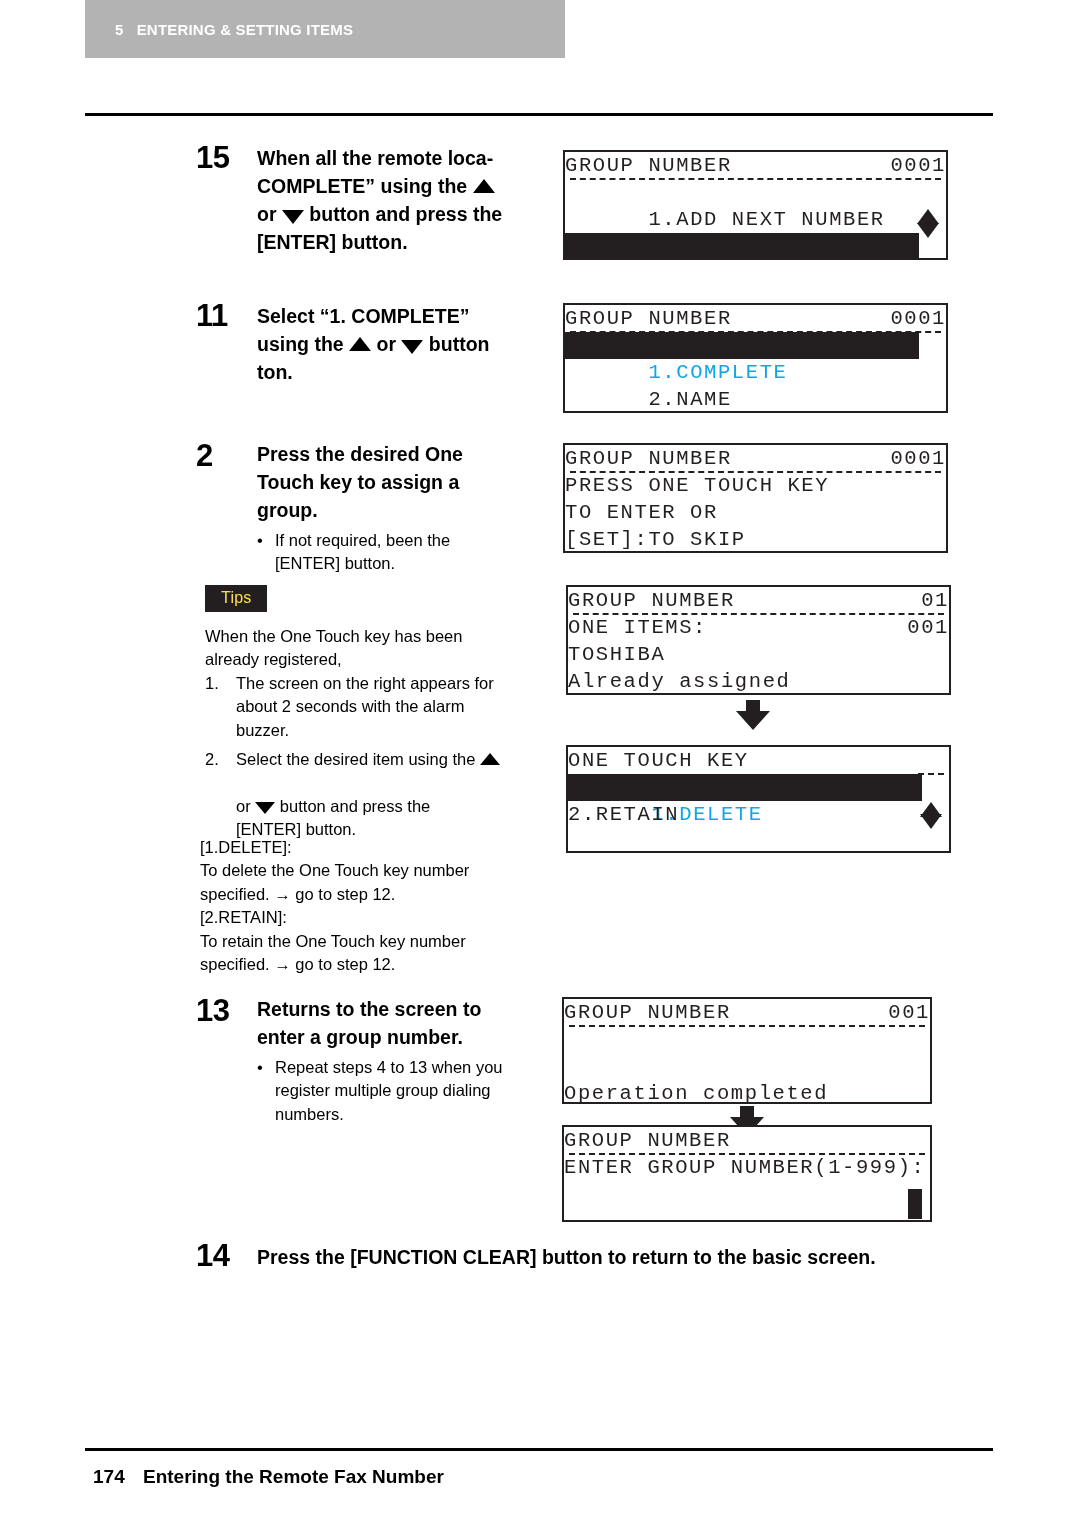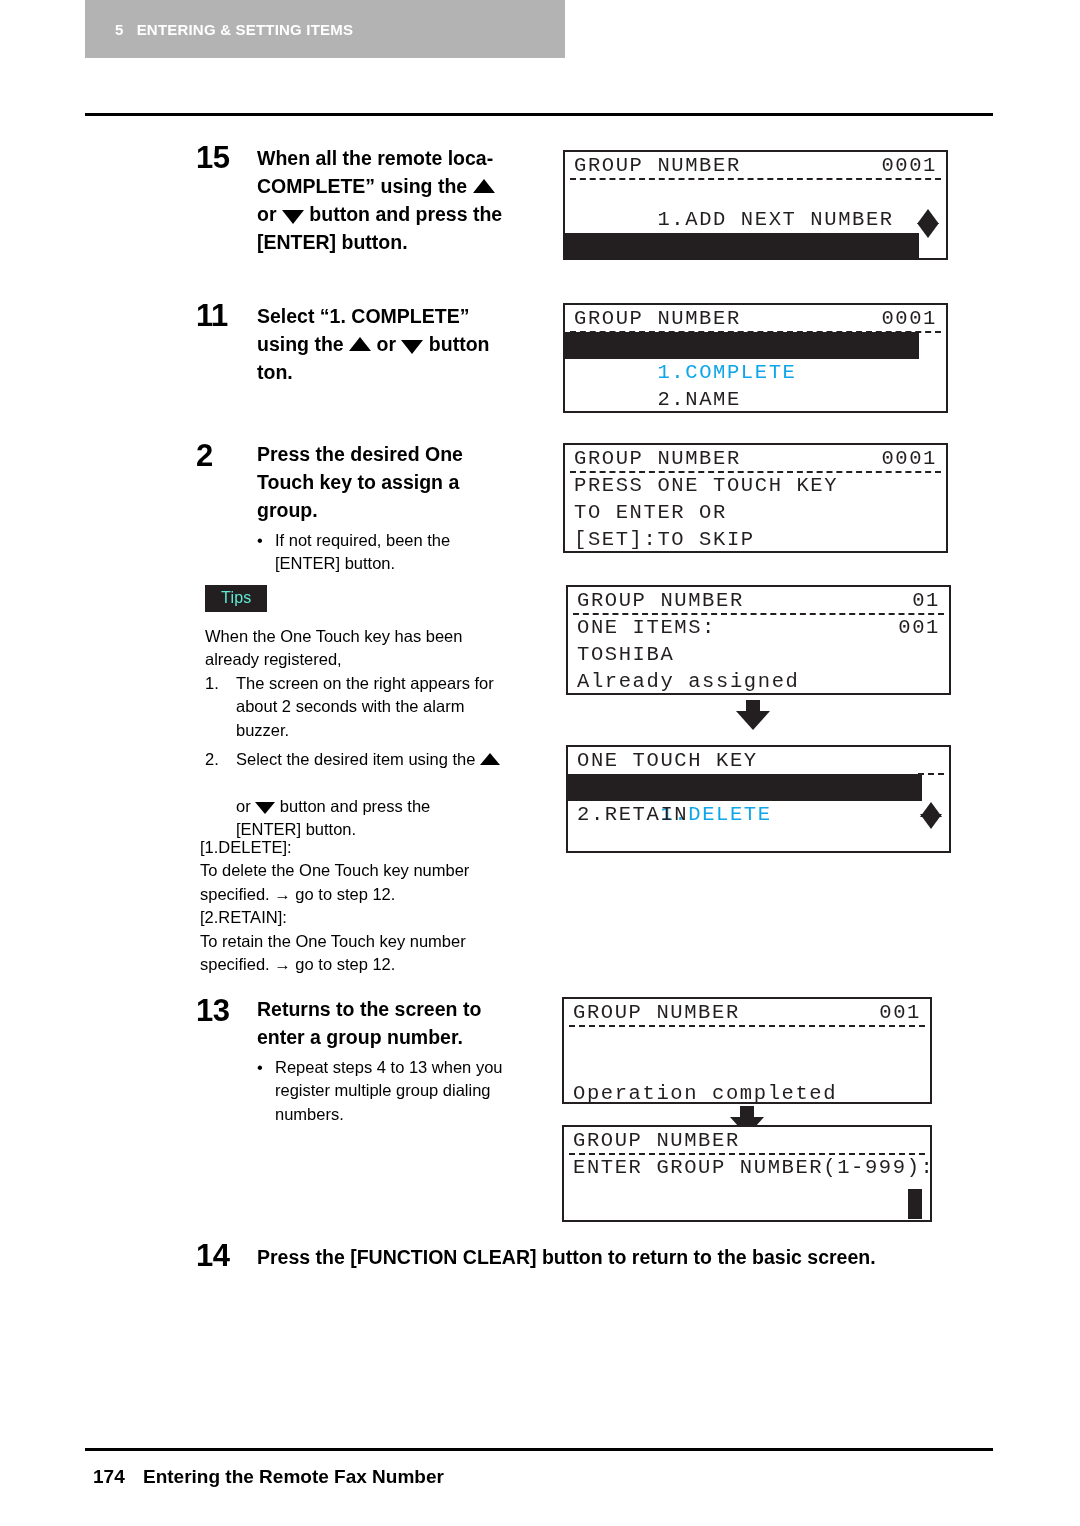--- a/index.html
+++ b/index.html
@@ -65,21 +65,21 @@
   .tri-up.sm {
     border-left-width: 10px; border-right-width: 10px; border-bottom-width: 12px;
   }
   .tri-dn.sm {
     border-left-width: 10px; border-right-width: 10px; border-top-width: 12px;
   }
 
   
   .tips-badge {
     position: absolute;
-    background: #231f20; color: #5eead4;
+    background: #231f20; color: #fde047;
     font-size: 16px; padding: 4px 16px 5px 16px;
     letter-spacing: .2px;
   }
   .tips-text {
     position: absolute;
     font-size: 16.5px; line-height: 1.42;
   }
   .num-item { display: flex; }
   .num-lbl { flex: 0 0 31px; }
 
@@ -90,21 +90,21 @@
     background: #fff;
     font-family: "Liberation Mono", monospace;
     font-size: 20.5px;
     letter-spacing: 1.6px;
     color: #231f20;
     overflow: hidden;
   }
   .lcd .row {
     position: relative;
     height: 27px; line-height: 27px;
-    padding: 0 9px;
+    padding: 0 0;
     white-space: pre;
     display: flex; justify-content: space-between; align-items: center;
   }
   .lcd .row.plain { display: block; }
   .lcd .dashed {
     position: absolute; left: 5px; right: 5px;
     border-top: 2px dashed #231f20;
   }
   .lcd .hl {
     background: #231f20; color: #0ea5e9;

